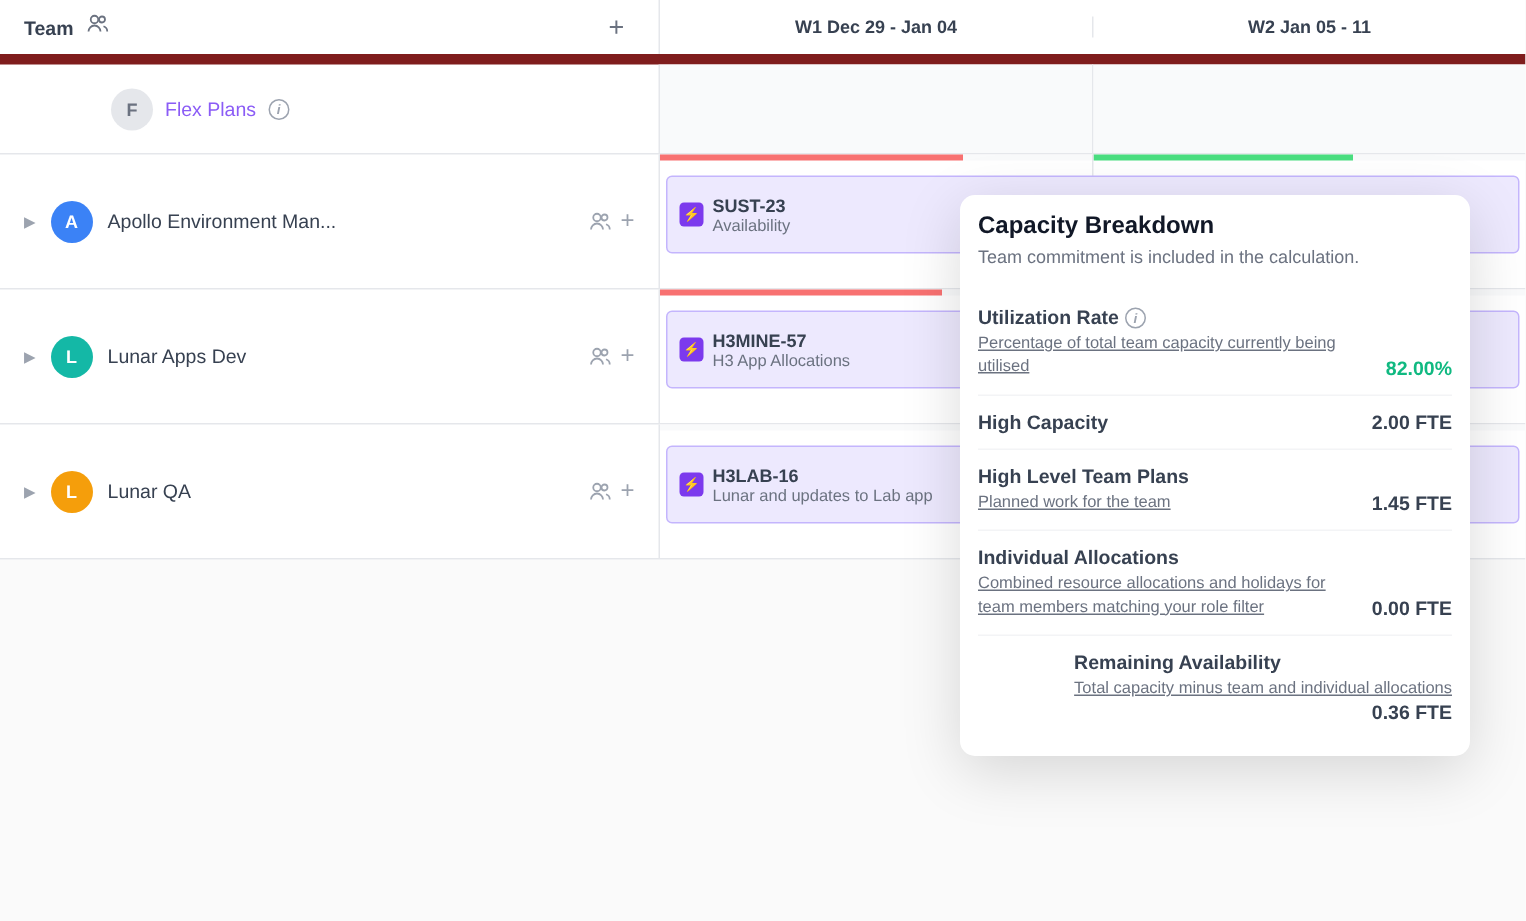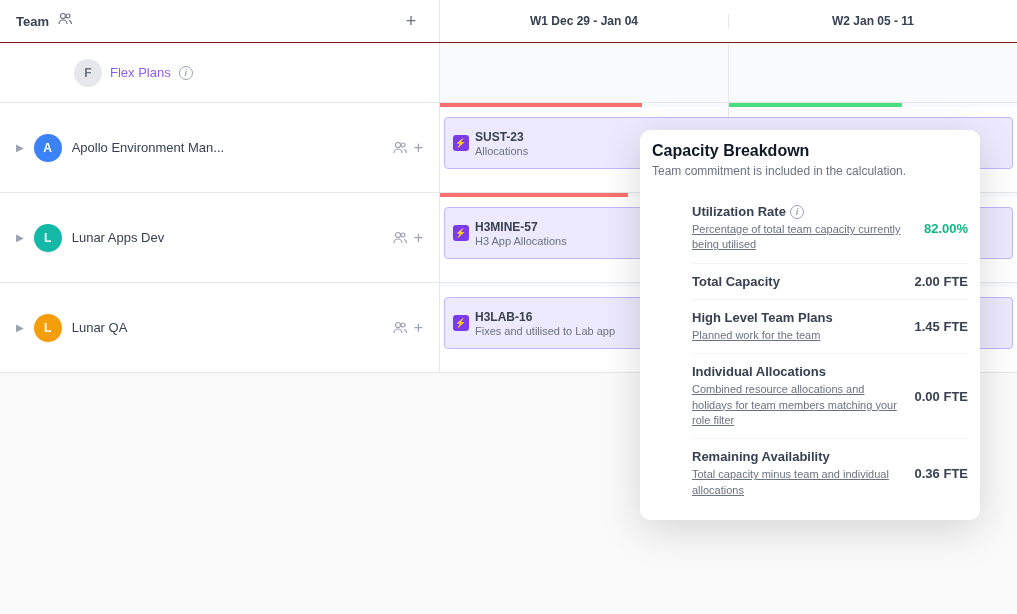--- a/index.html
+++ b/index.html
@@ -16,21 +16,21 @@
       display: flex;
       width: 1017px;
       height: 614px;
       background: #fff;
     }
 
     
     .header-row {
       display: flex;
       height: 43px;
-      border-bottom: 1px solid #7f1d1d;
+      border-bottom: 7px solid #7f1d1d;
       align-items: center;
     }
 
     .team-header {
       width: 440px;
       flex-shrink: 0;
       padding: 0 16px;
       display: flex;
       align-items: center;
       gap: 8px;
@@ -212,28 +212,28 @@
     }
 
     .popup-subtitle {
       font-size: 12px;
       color: #6b7280;
       margin-bottom: 16px;
     }
 
     .popup-row {
       display: flex;
-      align-items: center;
+      align-items: flex-end;
       padding: 10px 0;
       border-bottom: 1px solid #f3f4f6;
-      margin-left: 40px;
     }
 
     .popup-row:last-child {
       border-bottom: none;
+      flex-direction: column;
     }
 
     .popup-row-left {
       flex: 1;
     }
 
     .popup-row-key {
       font-size: 13px;
       font-weight: 600;
       color: #374151;
@@ -354,21 +354,21 @@
       <div style="flex:1; position:relative;">
         <div style="position:absolute; top:0; left:0; right:0; bottom:0; display:flex;">
           <div style="flex:1; border-right:1px solid #e5e7eb;"></div>
           <div style="flex:1;"></div>
         </div>
 
         <div class="task-bar task-bar-purple" style="position:absolute; top:14px; left:4px; right:4px; height:52px;">
           <div class="task-icon-purple">⚡</div>
           <div>
             <div class="task-label">SUST-23</div>
-            <div class="task-sublabel">Allocations</div>
+            <div class="task-sublabel">Availability</div>
           </div>
         </div>
       </div>
     </div>
 
     <div style="display:flex; min-height:90px; border-bottom:1px solid #e5e7eb; position:relative;">
 
       <div style="position:absolute; top:0; left:440px; right:0; height:4px; display:flex;">
         <div style="width:50%; display:flex;">
           <div style="flex:0.65; background:#f87171; height:4px;"></div>
@@ -441,21 +441,21 @@
       <div style="flex:1; position:relative;">
         <div style="position:absolute; top:0; left:0; right:0; bottom:0; display:flex;">
           <div style="flex:1; border-right:1px solid #e5e7eb;"></div>
           <div style="flex:1;"></div>
         </div>
 
         <div class="task-bar task-bar-purple" style="position:absolute; top:14px; left:4px; right:4px; height:52px;">
           <div class="task-icon-purple">⚡</div>
           <div>
             <div class="task-label">H3LAB-16</div>
-            <div class="task-sublabel">Fixes and utilised to Lab app</div>
+            <div class="task-sublabel">Lunar and updates to Lab app</div>
           </div>
         </div>
       </div>
     </div>
 
     <div style="flex:1; background:#fafafa;"></div>
 
     <div class="popup">
       <div class="popup-title">Capacity Breakdown</div>
       <div class="popup-subtitle">Team commitment is included in the calculation.</div>
@@ -467,21 +467,21 @@
             <div class="info-circle">i</div>
           </div>
           <div class="popup-row-desc">Percentage of total team capacity currently being utilised</div>
         </div>
         <div class="popup-row-value value-green">82.00%</div>
       </div>
 
       <div class="popup-row">
         <div class="popup-row-left">
           <div class="popup-row-key">
-            <span>Total Capacity</span>
+            <span>High Capacity</span>
           </div>
         </div>
         <div class="popup-row-value">2.00 FTE</div>
       </div>
 
       <div class="popup-row">
         <div class="popup-row-left">
           <div class="popup-row-key">
             <span>High Level Team Plans</span>
           </div>

